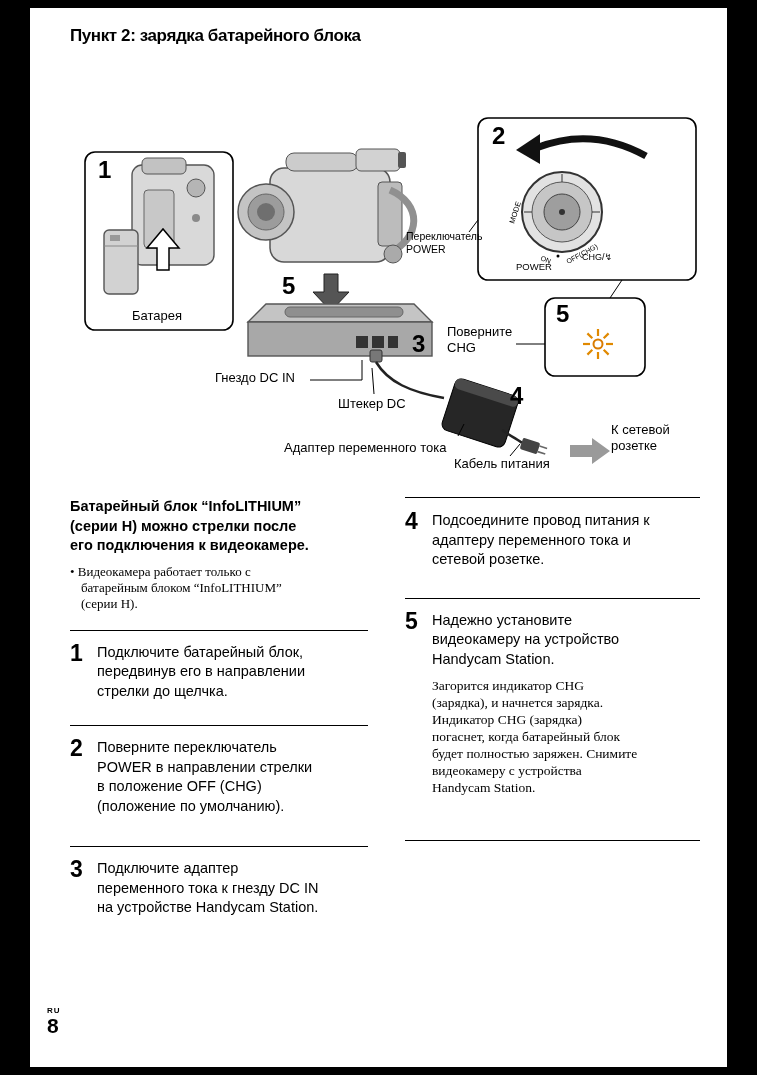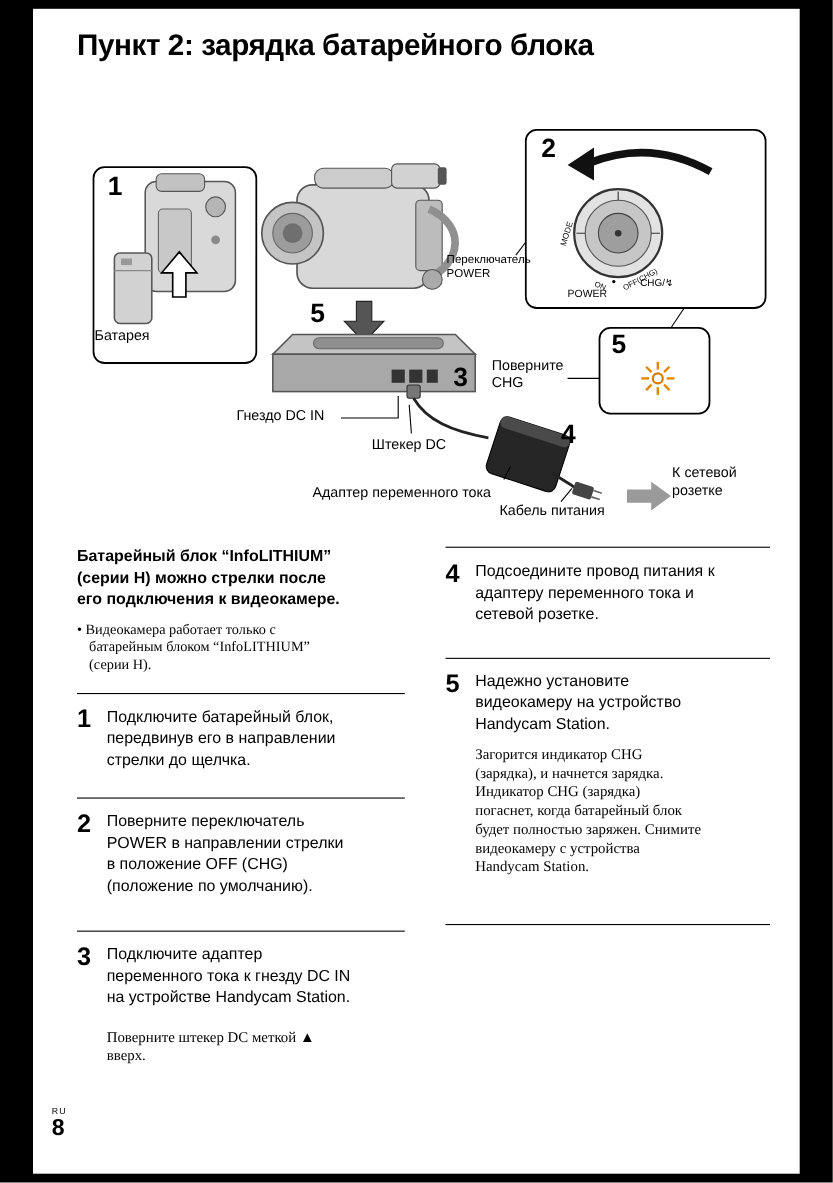--- a/index.html
+++ b/index.html
@@ -1,20 +1,20 @@
 <!DOCTYPE html>
 <html><head>
 <meta charset="utf-8">
 <style>
   * { margin:0; padding:0; box-sizing:border-box; }
   html,body { width:757px; height:1075px; }
   body { background:#000; font-family:"Liberation Sans", sans-serif; position:relative; color:#000; }
   .page { position:absolute; left:30px; top:8px; width:697px; height:1059px; background:#fff; }
 
-  .title { position:absolute; left:40px; top:18px; font-size:27px; font-weight:bold; letter-spacing:-0.4px; }
+  .title { position:absolute; left:40px; top:18px; font-size:17px; font-weight:bold; letter-spacing:-0.4px; }
 
   
   .diagram { position:absolute; left:40px; top:100px; width:660px; height:392px; }
   .diagram svg { position:absolute; left:0; top:0; }
   .cbox { fill:none; stroke:#000; stroke-width:1.6; }
   .leader { stroke:#000; stroke-width:1; fill:none; }
   svg text { font-family:"Liberation Sans", sans-serif; fill:#000; }
   .dnum { position:absolute; font-size:24px; font-weight:bold; line-height:1; }
   .dlabel { position:absolute; font-size:13px; line-height:16px; white-space:pre-line; }
   .dlabel.small { font-size:10.5px; line-height:13px; }
@@ -26,21 +26,21 @@
   .rule { border-top:1.2px solid #000; height:0; }
   .intro-heading { font-size:14.5px; font-weight:bold; line-height:19.5px; white-space:pre-line; }
   .intro-bullet { margin-top:8px; font-family:"Liberation Serif", serif; font-size:13px; line-height:16px;
                   white-space:pre-line; padding-left:11px; text-indent:-11px; }
   .step { display:flex; margin-top:12px; }
   .step-num { flex:none; width:27px; font-size:23px; font-weight:bold; line-height:21px; }
   .step-text { font-size:14.5px; font-weight:normal; line-height:19.5px; white-space:pre-line; }
   .note { margin:16px 0 0 27px; font-family:"Liberation Serif", serif; font-size:13.5px; line-height:17px; white-space:pre-line; }
 
   .footer { position:absolute; left:17px; top:998px; }
-  .footer .ru { font-size:8px; font-weight:normal; letter-spacing:1px; }
+  .footer .ru { font-size:8px; font-weight:bold; letter-spacing:1px; }
   .footer .num { font-size:21px; font-weight:bold; line-height:21px; }
 </style>
 </head>
 <body>
 
 <div class="page">
 
   <h1 class="title">Пункт 2: зарядка батарейного блока</h1>
 
   <div class="diagram">
@@ -146,21 +146,21 @@
       <polygon points="500,337 522,337 522,330 540,343 522,356 522,349 500,349" fill="#9a9a9a"></polygon>
     </svg>
 
     <div class="dnum" style="left:28px;  top:50px;">1</div>
     <div class="dnum" style="left:422px; top:16px;">2</div>
     <div class="dnum" style="left:342px; top:224px;">3</div>
     <div class="dnum" style="left:440px; top:276px;">4</div>
     <div class="dnum" style="left:212px; top:166px;">5</div>
     <div class="dnum" style="left:486px; top:194px;">5</div>
 
-    <div class="dlabel" style="left:16px;  top:189px;">Батарея</div>
+    <div class="dlabel" style="left:16px;  top:200px;padding-left:46px;">Батарея</div>
     <div class="dlabel small" style="left:336px; top:122px;">Переключатель
 POWER</div>
     <div class="dlabel" style="left:145px; top:262px;">Гнездо DC IN</div>
     <div class="dlabel" style="left:268px; top:288px;">Штекер DC</div>
     <div class="dlabel" style="left:214px; top:332px;text-align:center;">Адаптер переменного тока</div>
     <div class="dlabel" style="left:384px; top:348px;">Кабель питания</div>
     <div class="dlabel" style="left:377px; top:216px;">Поверните
 CHG</div>
     <div class="dlabel" style="left:541px; top:314px;">К сетевой
 розетке</div>
@@ -191,22 +191,20 @@
 (положение по умолчанию).</div>
     </div>
 
     <div class="rule" style="margin-top:30px;"></div>
     <div class="step">
       <div class="step-num">3</div>
       <div class="step-text">Подключите адаптер
 переменного тока к гнезду DC IN
 на устройстве Handycam Station.</div>
     </div>
-    <p class="note">Поверните штекер DC меткой ▲
-вверх.</p>
   </div>
 
   <div class="col" id="col-right">
     <div class="rule"></div>
     <div class="step" style="margin-top:13px;">
       <div class="step-num">4</div>
       <div class="step-text">Подсоедините провод питания к
 адаптеру переменного тока и
 сетевой розетке.</div>
     </div>

